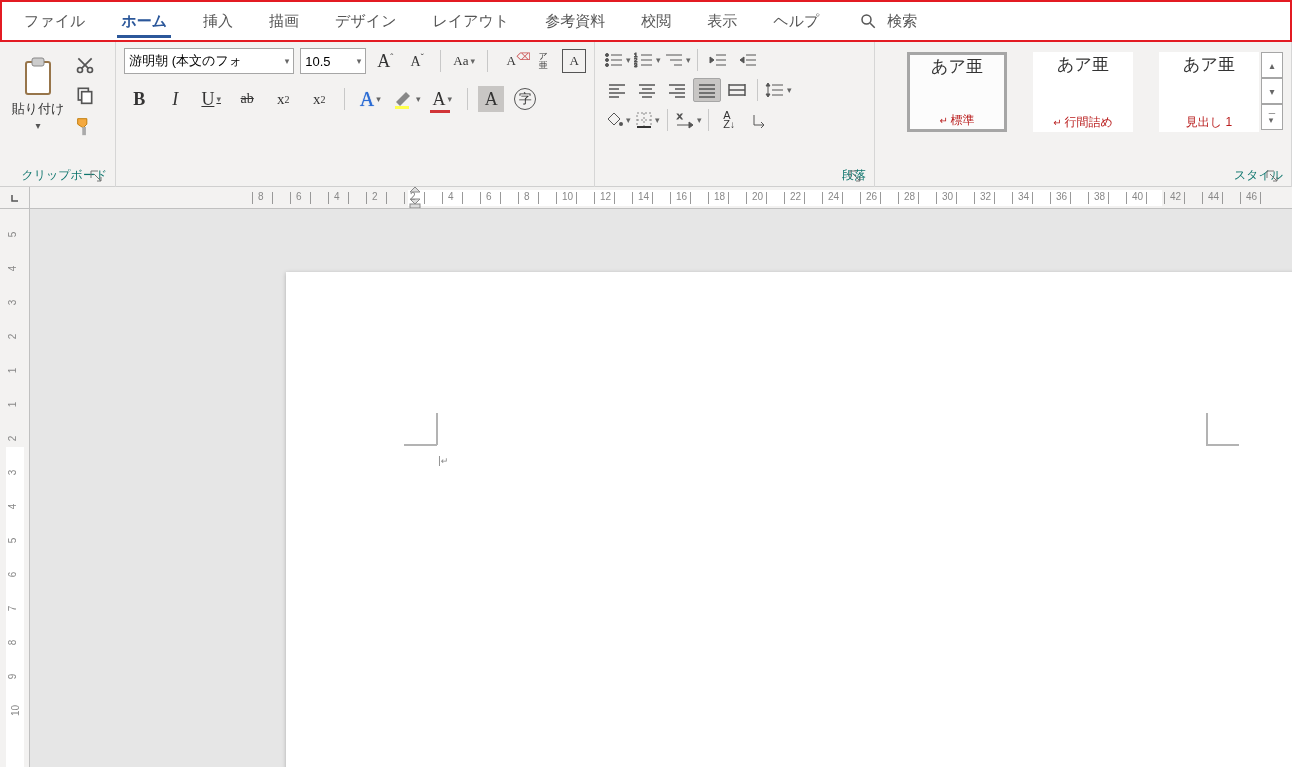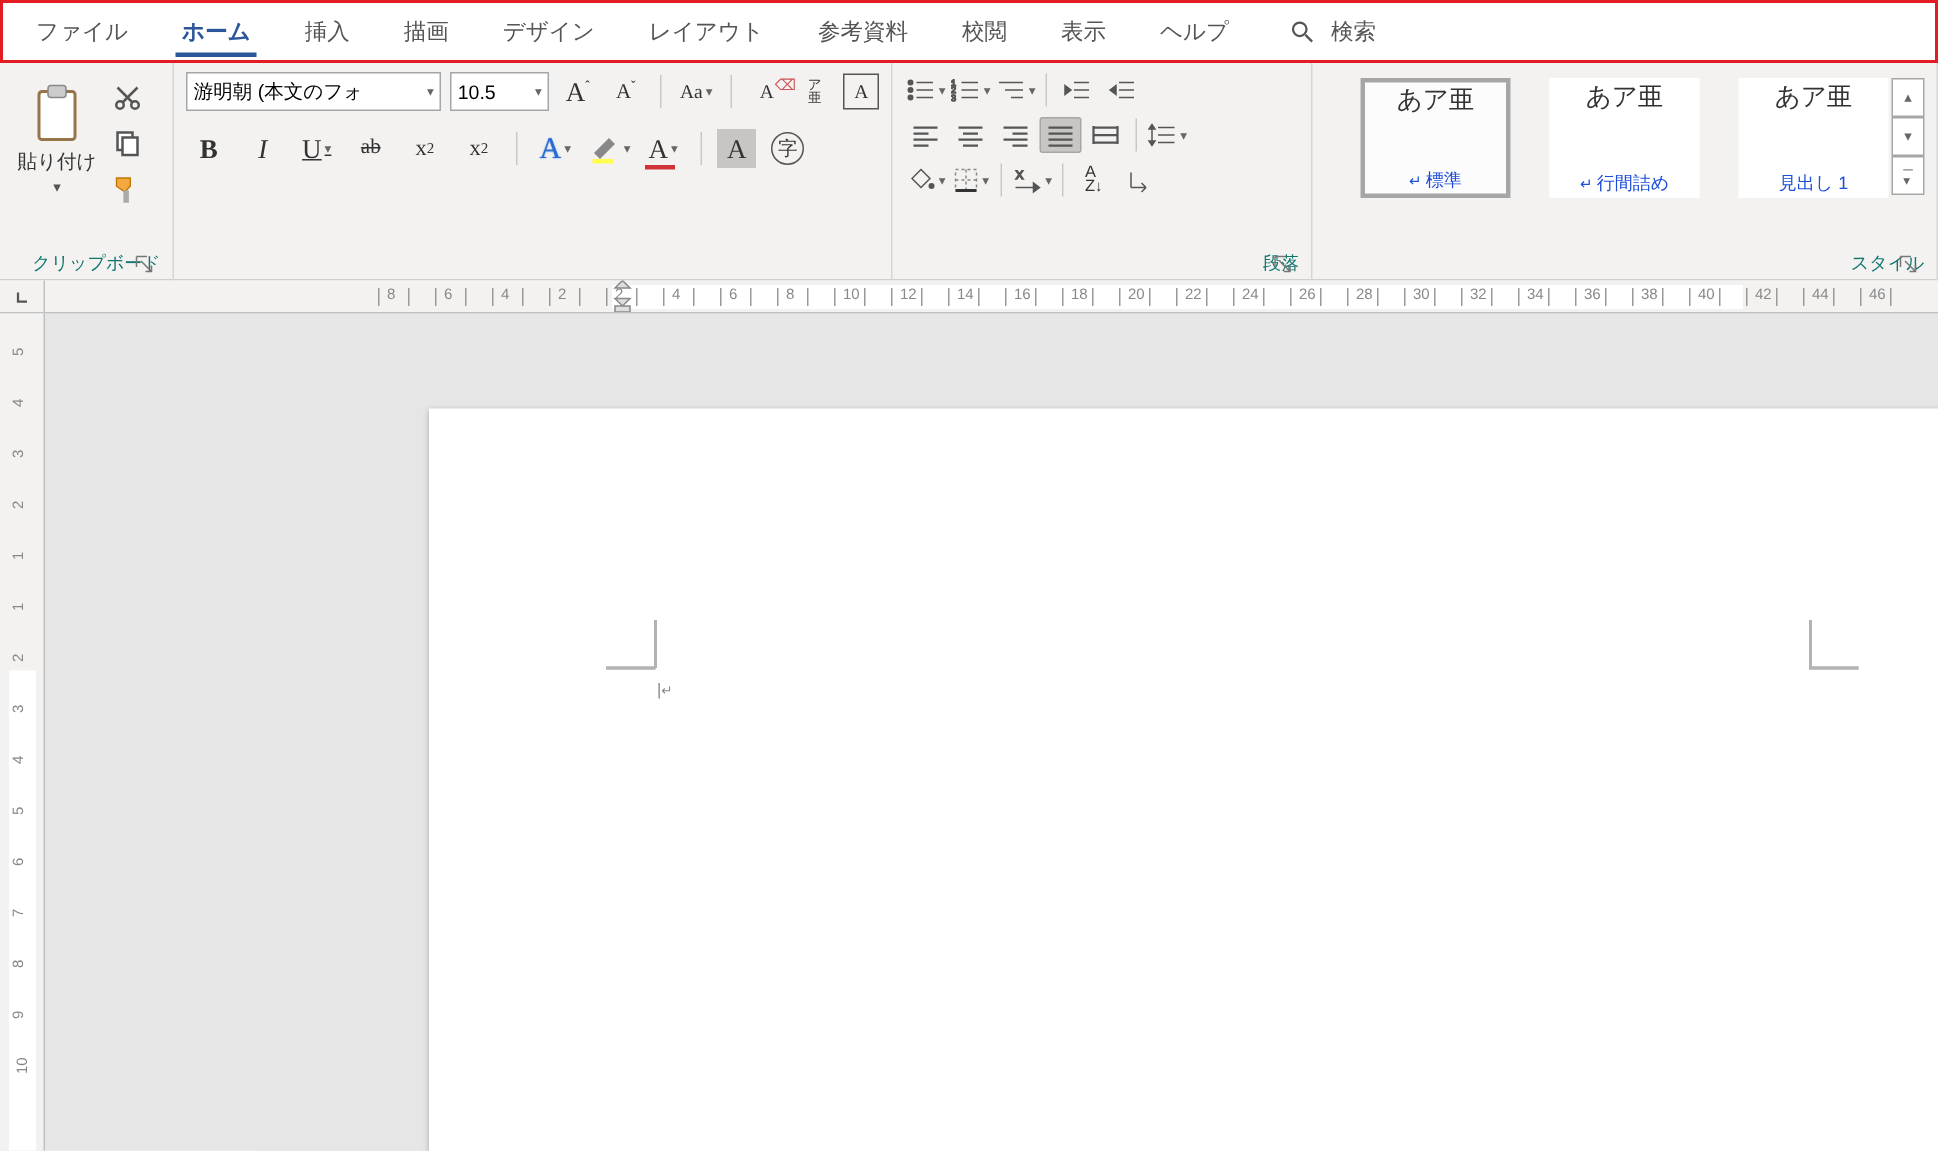--- a/index.html
+++ b/index.html
@@ -40,21 +40,21 @@
   .g-para { width:290px; }
   .para-row { display:flex; align-items:center; gap:2px; margin-bottom:6px; }
   .para-row .pbtn { width:28px; height:24px; display:flex; align-items:center; justify-content:center; }
   .pbtn.active { background:#c8c6c4; border:1px solid #a6a6a6; border-radius:2px; }
   
   .g-styles { flex:1; display:flex; }
   .styles-gallery { display:flex; gap:2px; padding-top:4px; }
   .style-item { width:100px; height:80px; background:#fff; display:flex; flex-direction:column; align-items:center; justify-content:space-between; gap:6px; cursor:pointer; border:1px solid transparent;margin-left:24px; }
   .style-item.selected { border:3px solid #a6a6a6; background:#fcfcfc; }
   .style-sample { font-size:17px; color:#333; font-family:"Yu Mincho","MS Mincho",serif; }
-  .style-name { font-size:12px; color:#1d4ed8; }
+  .style-name { font-size:12px; color:#b91c1c; }
   .style-scroll { width:22px; display:flex; flex-direction:column; margin-left:2px; padding-top:4px; }
   .style-scroll .sbtn { width:22px; height:26px; border:1px solid #a6a6a6; background:#fff; display:flex; align-items:center; justify-content:center; font-size:10px; color:#666; }
   
   .rulers-area { display:flex; height:580px; background:#e6e6e6; }
   .corner { width:30px; height:22px; background:#f3f2f1; border-right:1px solid #c0c0c0; border-bottom:1px solid #c0c0c0; display:flex; align-items:center; justify-content:center; }
   .h-ruler { height:22px; background:#f3f2f1; border-bottom:1px solid #c0c0c0; position:relative; overflow:hidden; flex:1; }
   .ruler-track { position:absolute; left:228px; right:0; top:0; height:22px; display:flex; align-items:center; }
   .ruler-num { font-size:10px; color:#888; position:absolute; top:4px; }
   .v-ruler { width:30px; background:#f3f2f1; border-right:1px solid #c0c0c0; position:relative; }
   .v-ruler-white { position:absolute; top:238px; bottom:0; left:6px; width:18px; background:#fff; }

